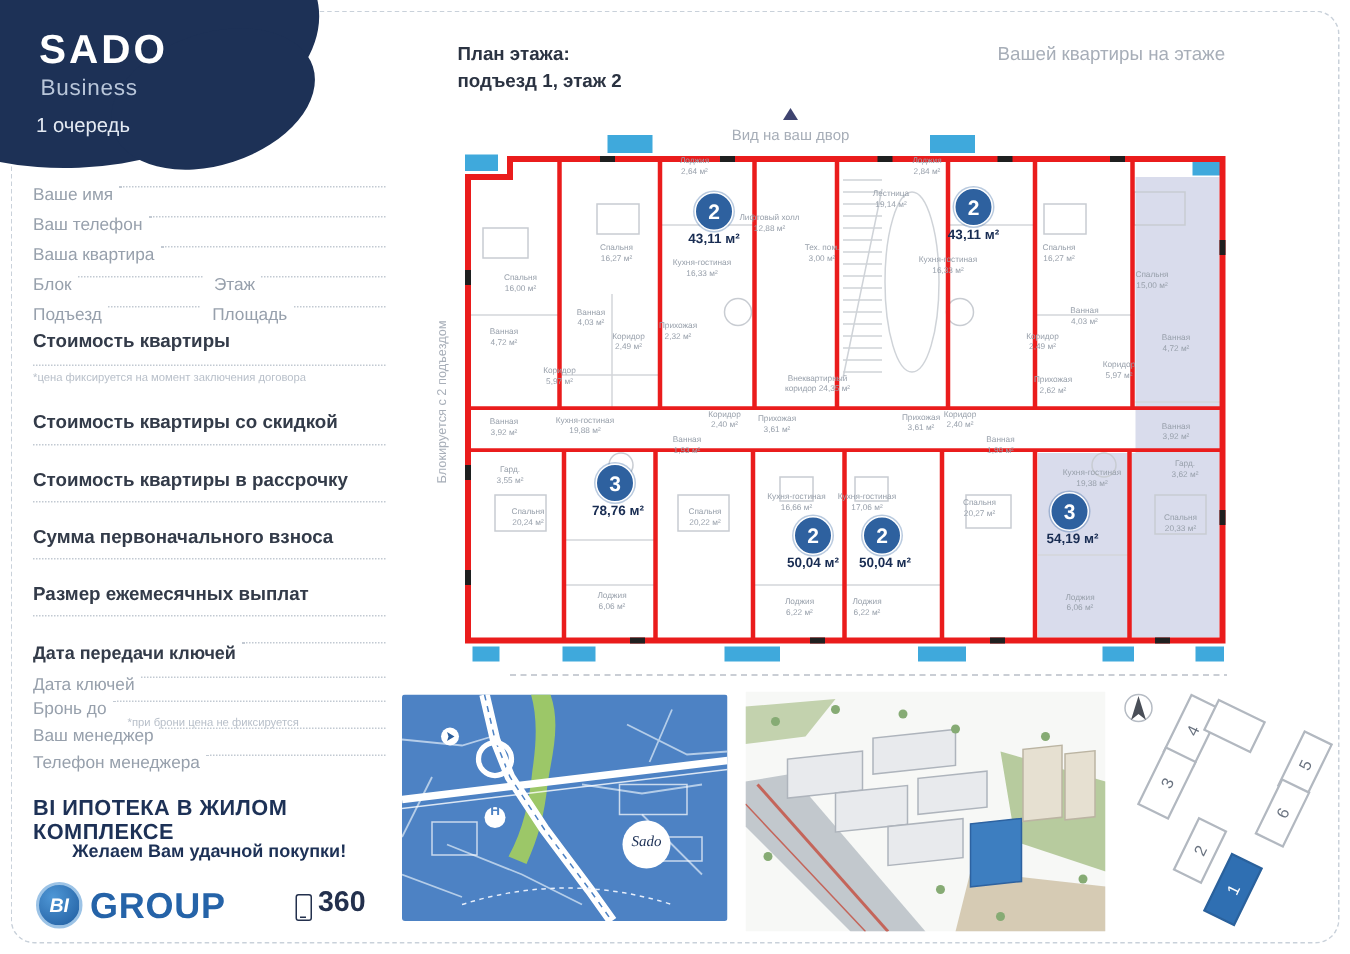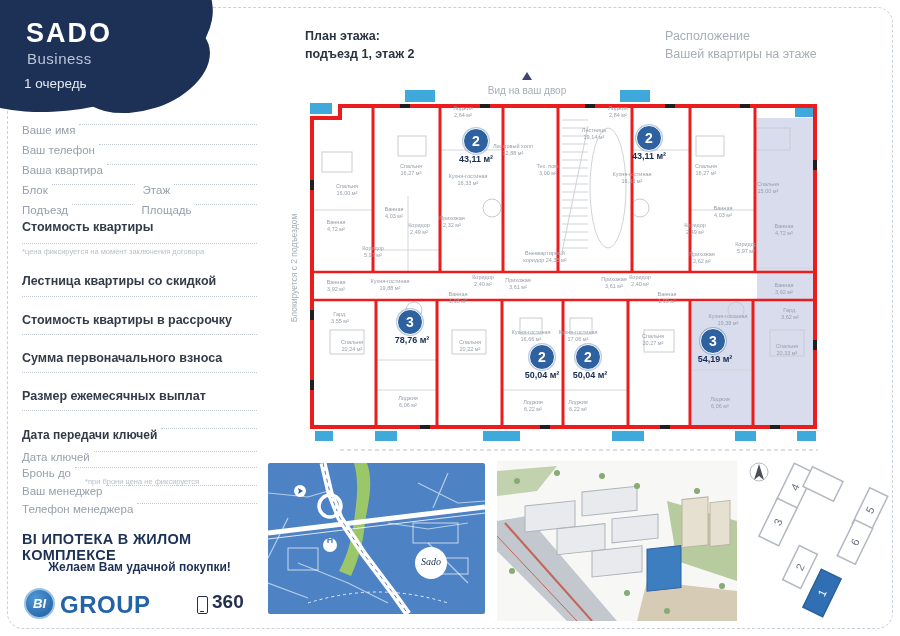--- a/index.html
+++ b/index.html
@@ -88,21 +88,21 @@
 <div class="frow" style="top:204px">
   <span class="flabel">Подъезд</span>
     <span class="dots"></span>
   <span class="flabel" style="margin-left:8px">Площадь</span>
     <span class="dots"></span>
   </div>
 
 <div class="ptitle" style="top:220px">Стоимость квартиры</div>
 <div class="dotline" style="top:243px"></div>
 <div class="note" style="left:22px;top:247px">*цена фиксируется на момент заключения договора</div>
-<div class="ptitle" style="top:274px">Лестница квартиры со скидкой</div>
+<div class="ptitle" style="top:274px">Стоимость квартиры со скидкой</div>
 <div class="dotline" style="top:296px"></div>
 <div class="ptitle" style="top:313px">Стоимость квартиры в рассрочку</div>
 <div class="dotline" style="top:334px"></div>
 <div class="ptitle" style="top:351px">Сумма первоначального взноса</div>
 <div class="dotline" style="top:372px"></div>
 <div class="ptitle" style="top:389px">Размер ежемесячных выплат</div>
 <div class="dotline" style="top:410px"></div>
 
 <div class="frow" style="top:428px">
   <span class="blabel">Дата передачи ключей</span>
@@ -131,21 +131,20 @@
 <div class="bicircle">BI</div>
 <div class="bigroup">GROUP</div>
 <div class="phoneicon"></div>
 <div class="v360">360</div>
 
 <div class="plantitle">
   <div>План этажа:</div>
   <div>подъезд 1, этаж 2</div>
 </div>
 <div class="loc">
-  <div>Расположение</div>
   <div>Вашей квартиры на этаже</div>
 </div>
 <div class="yardtri"></div>
 <div class="yard">Вид на ваш двор</div>
 <div class="blocked">Блокируется с 2 подъездом</div>
 
 <svg style="position:absolute;left:0;top:0" width="900" height="636" viewBox="0 0 900 636">
 
   <rect x="757" y="118" width="56" height="184" fill="#d9dcec"></rect>
   <rect x="692" y="302" width="121" height="123" fill="#d9dcec"></rect>

